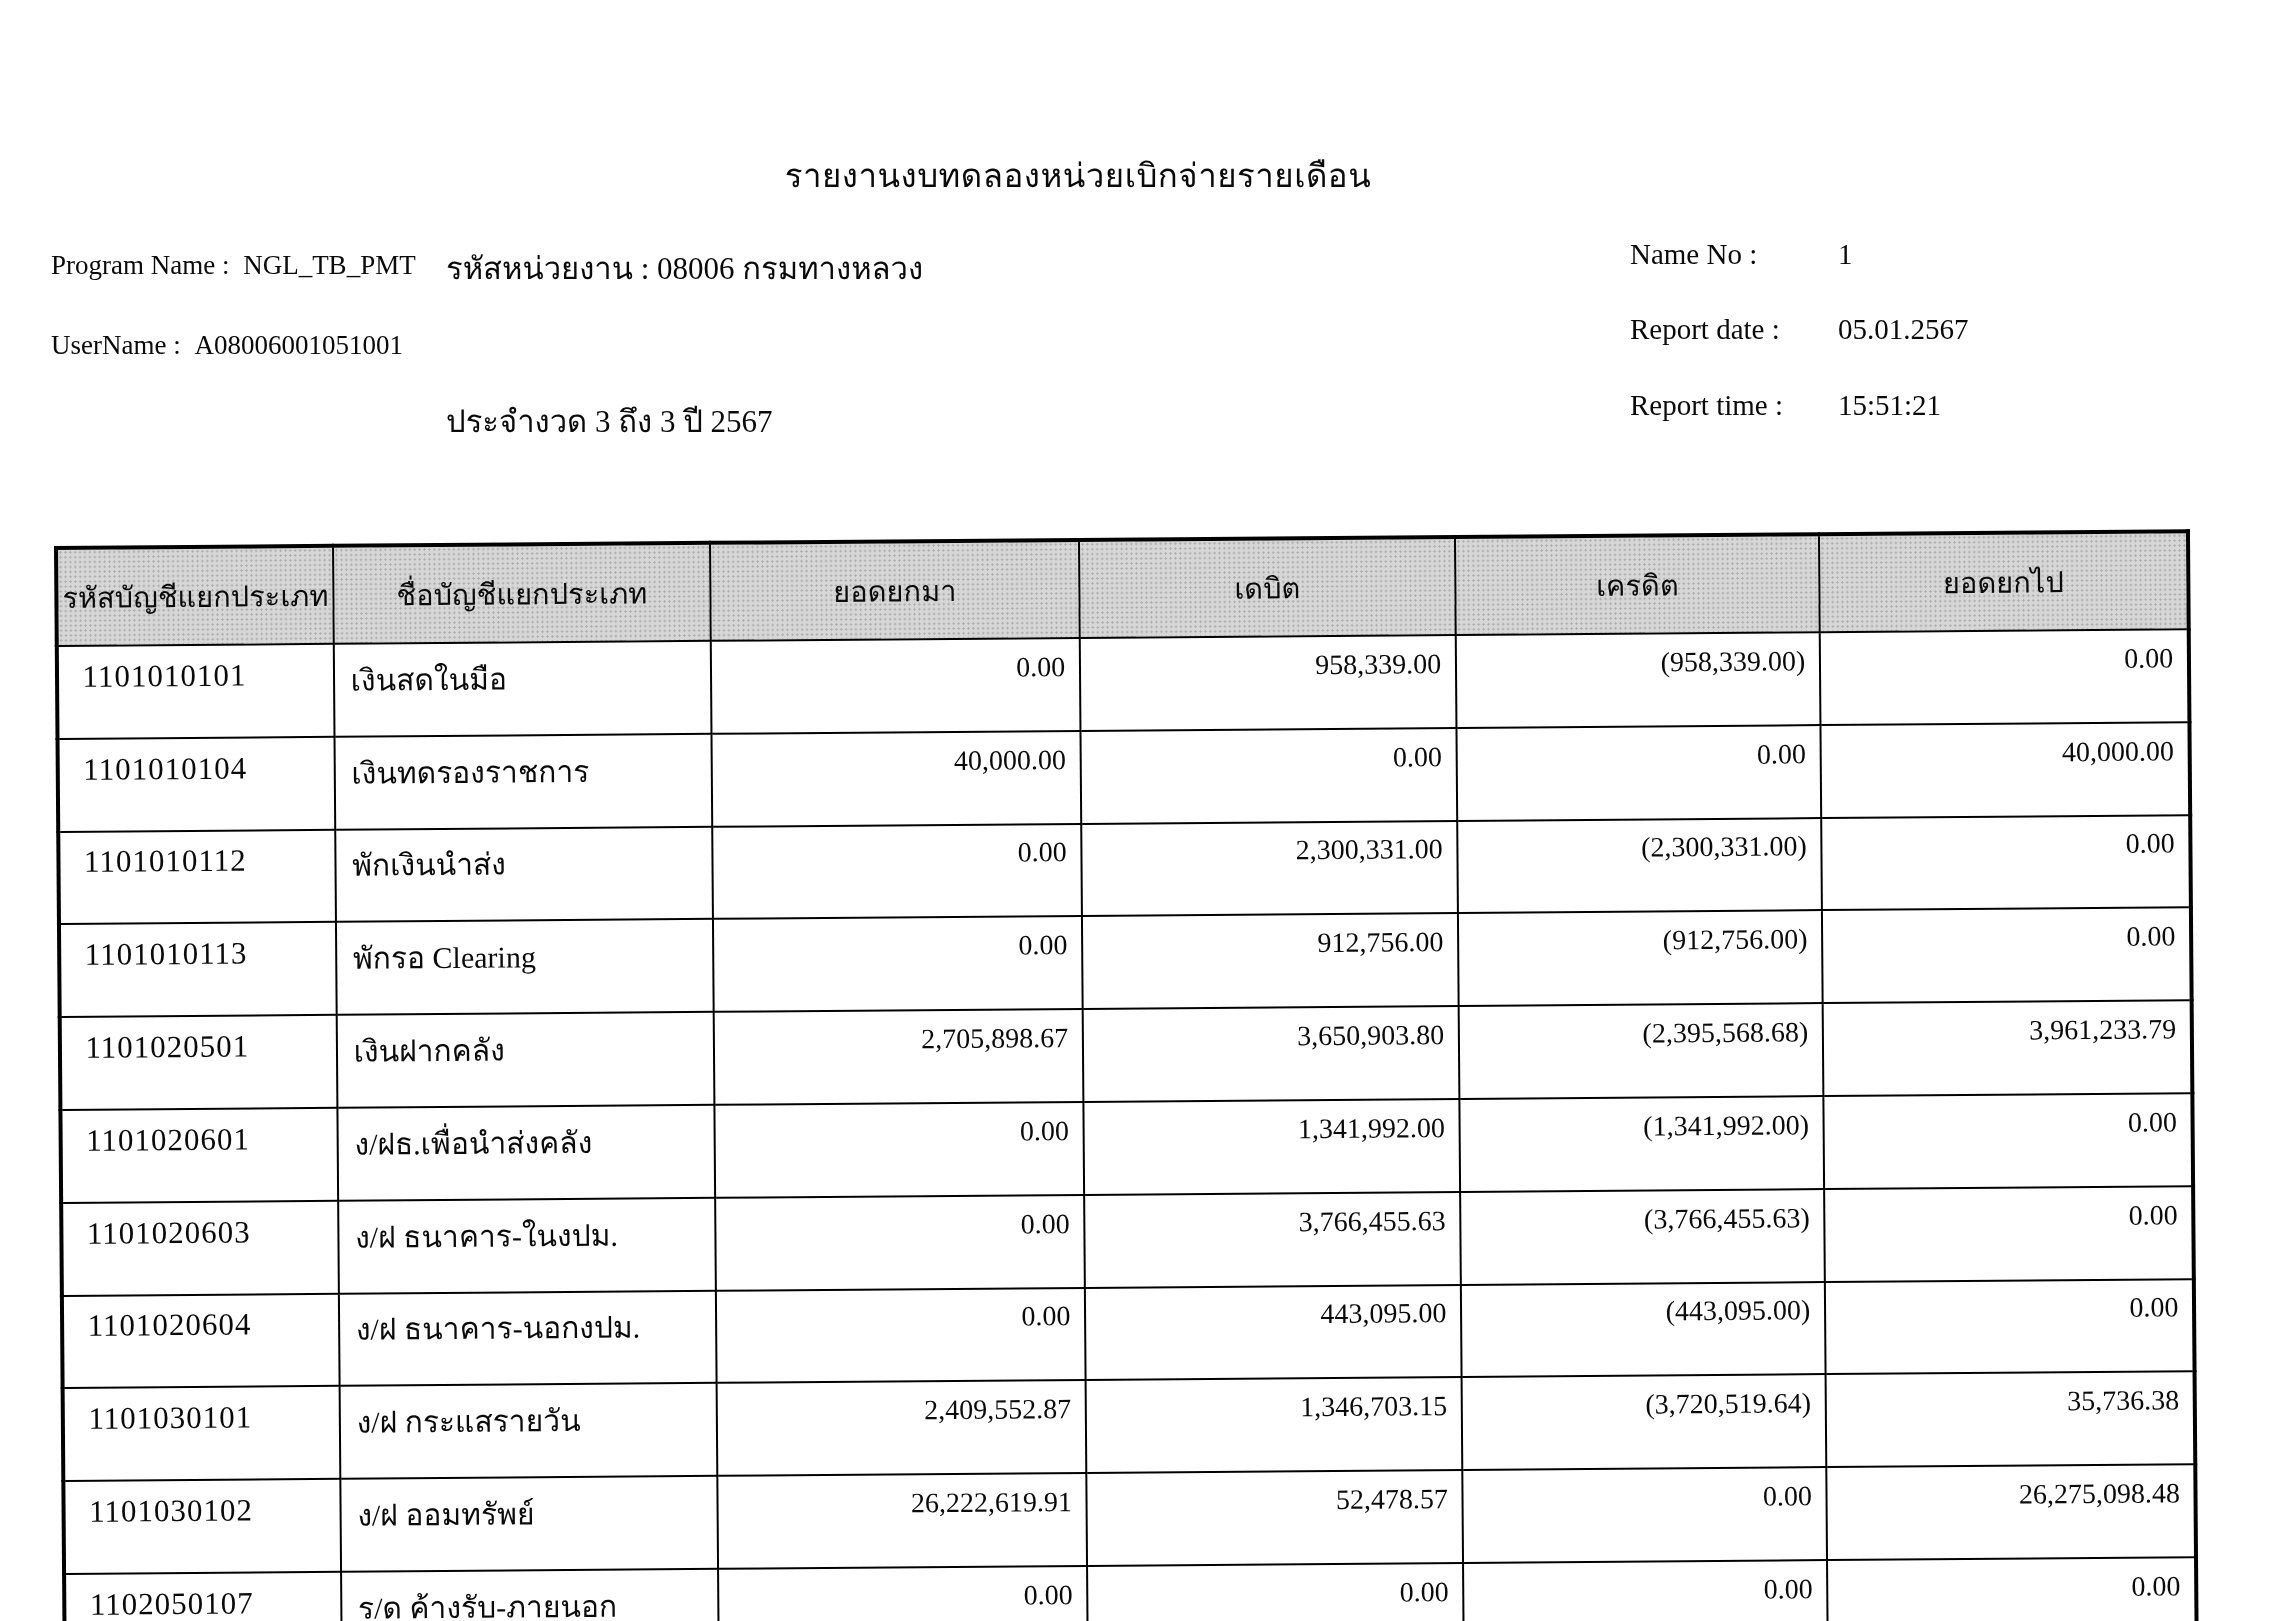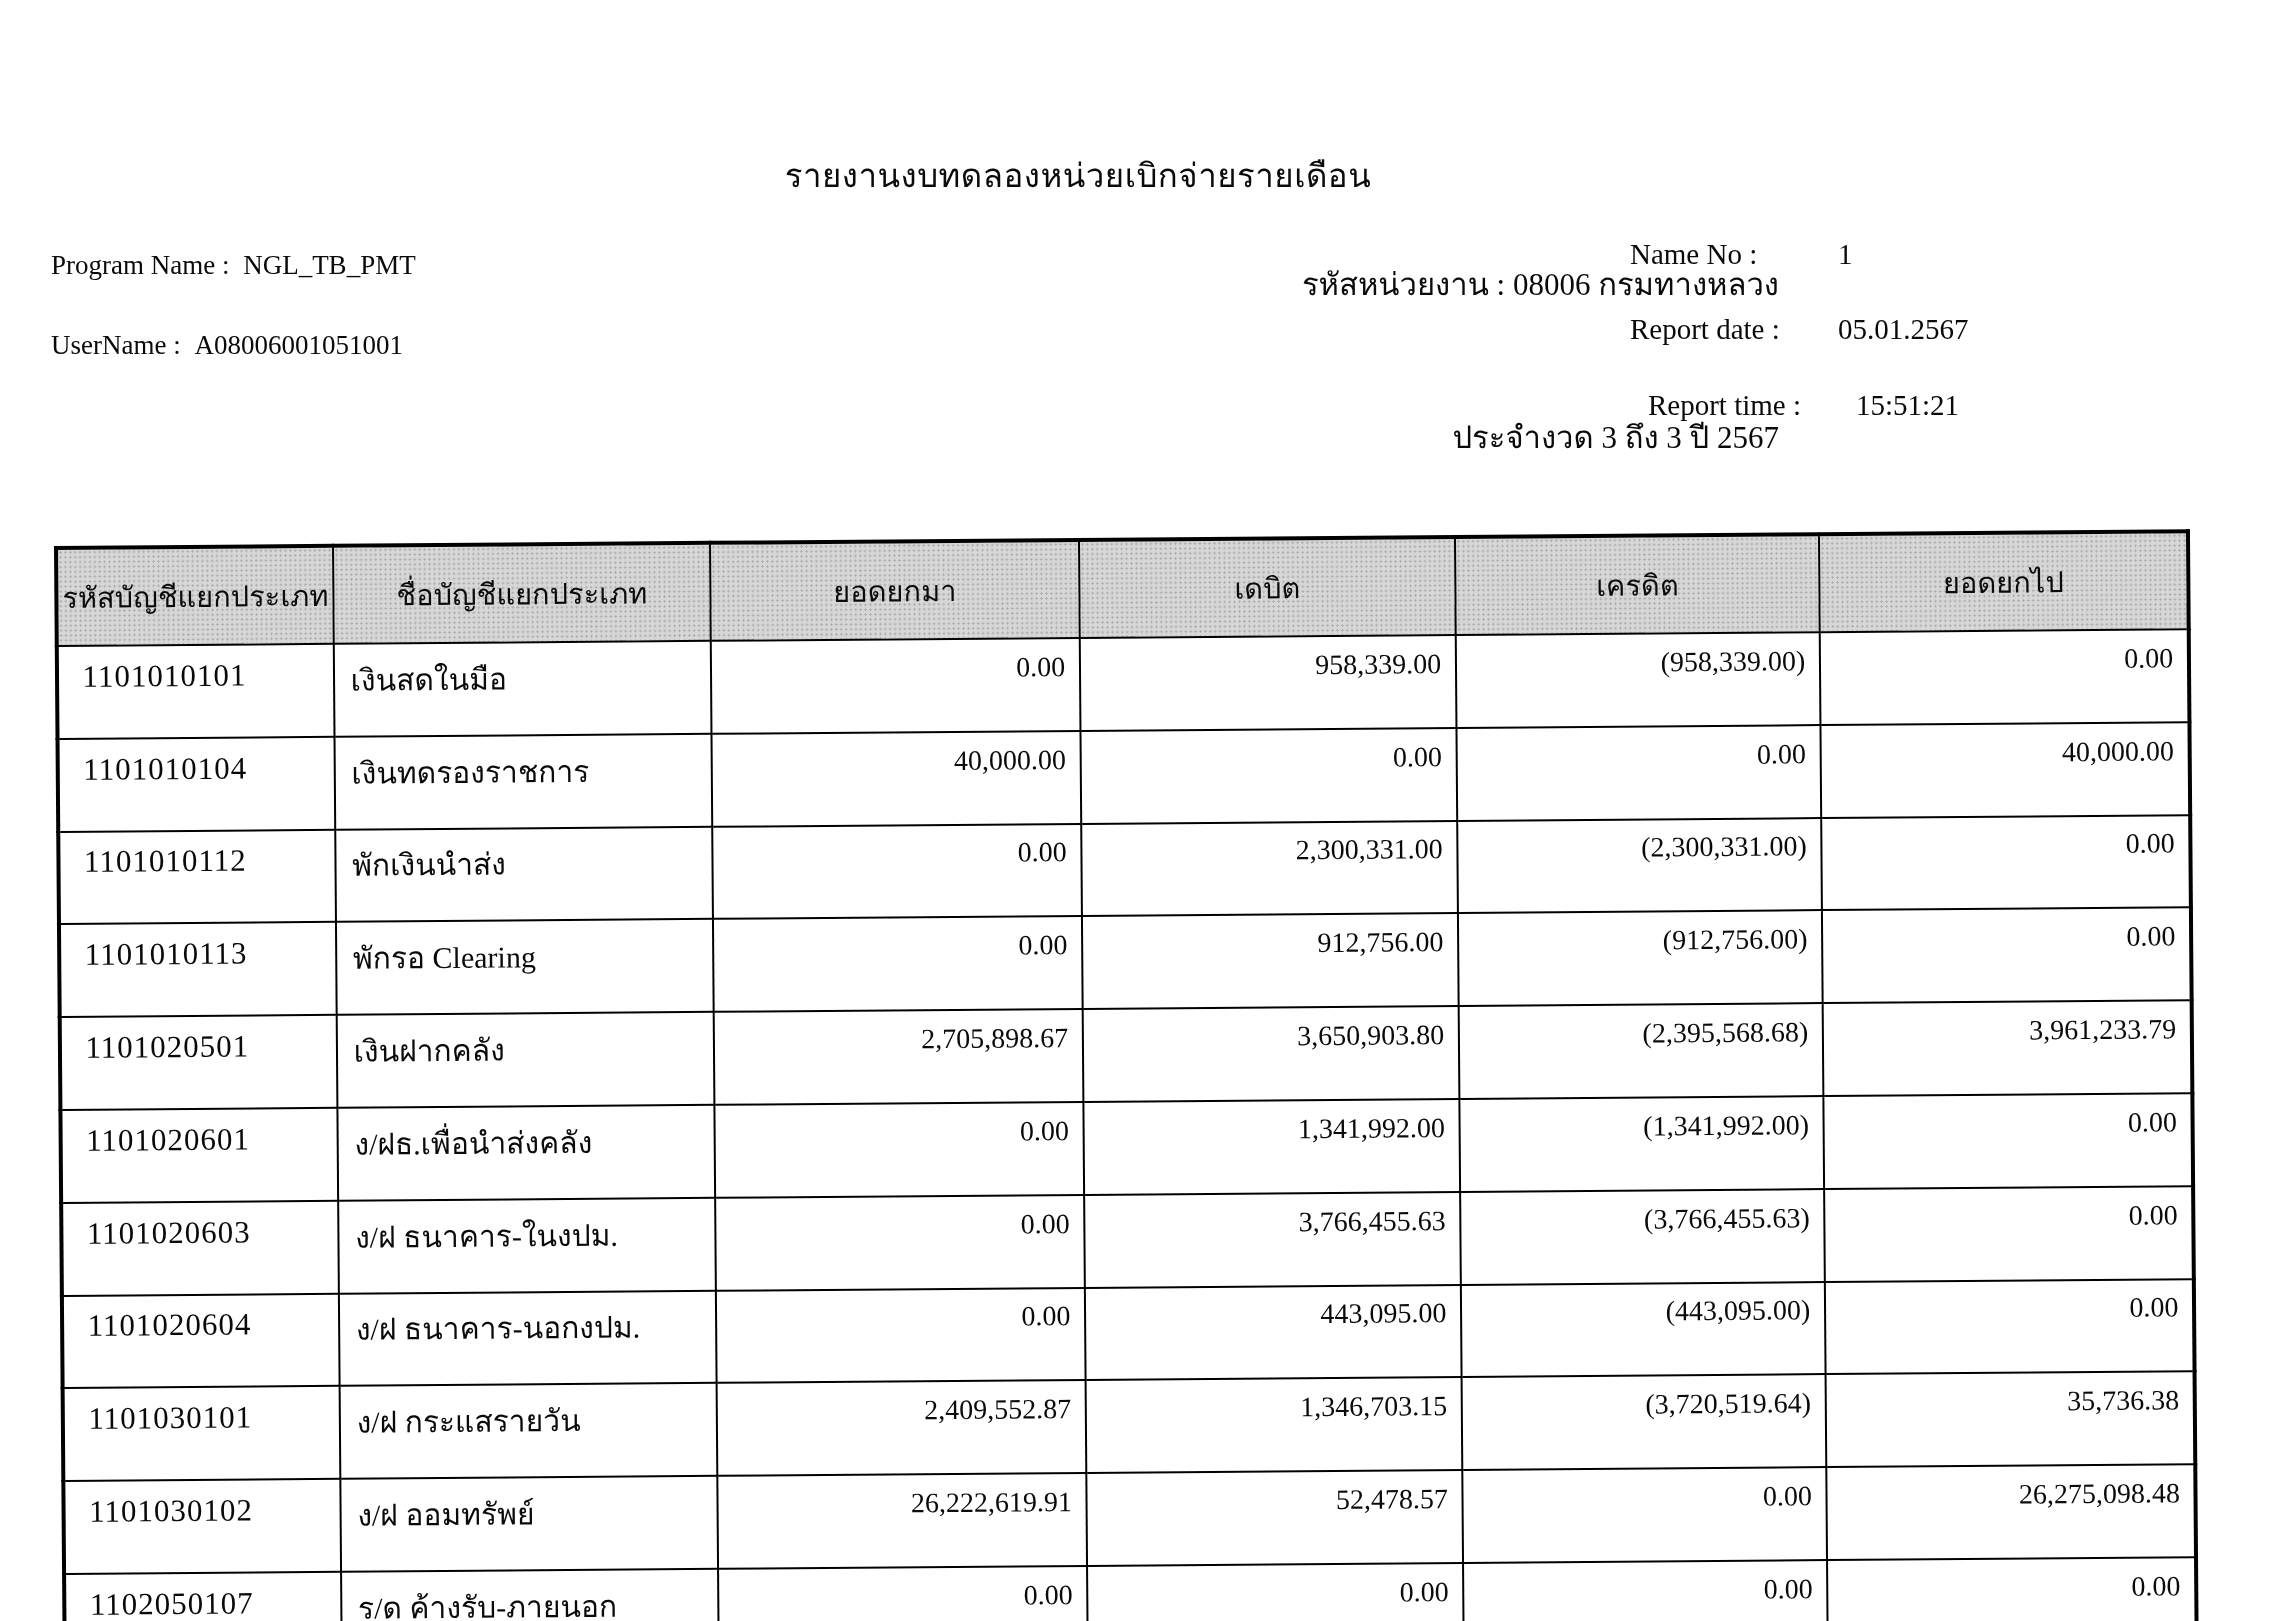--- a/index.html
+++ b/index.html
@@ -26,33 +26,32 @@
     letter-spacing: 0.5px;
   }
   .meta-line { position: absolute; font-size: 27px; white-space: nowrap; }
   .meta-line .val { margin-left: 13.7px; }
   .pn-line   { left: 51px;  top: 250px; }
   .un-line   { left: 51px;  top: 330px; }
   .center-line {
     position: absolute;
     left: 446px;
     width: 1333px;
-    text-align: right;
+    text-align: left;
     font-size: 31px;
     white-space: nowrap;
-    margin-top: 16px;
   }
   .agency-line       { top: 243px; }
   .disb-line         { top: 320px; }
   .period-line       { top: 396px; }
   .right-line { position: absolute; left: 1630px; display: flex; font-size: 29px; white-space: nowrap; }
   .right-line .rl-label { width: 208px; }
   .pageno-line { top: 238px; }
   .rdate-line  { top: 313px; }
-  .rtime-line  { top: 389px; margin-left: 18px; }
+  .rtime-line  { top: 389px; }
 
   .tb {
     position: absolute;
     top: 546px;
     left: 54px;
     width: 2132px;
     border-collapse: collapse;
     table-layout: fixed;
     border: 4.9px solid #000;
     transform: rotate(-0.45deg);

